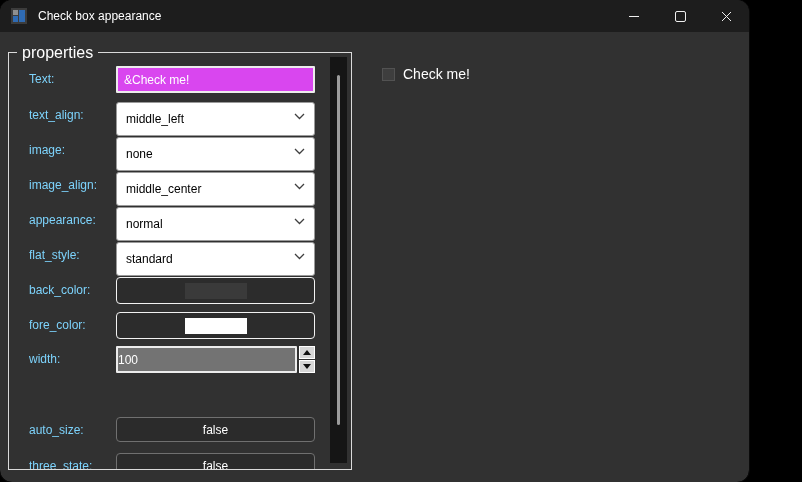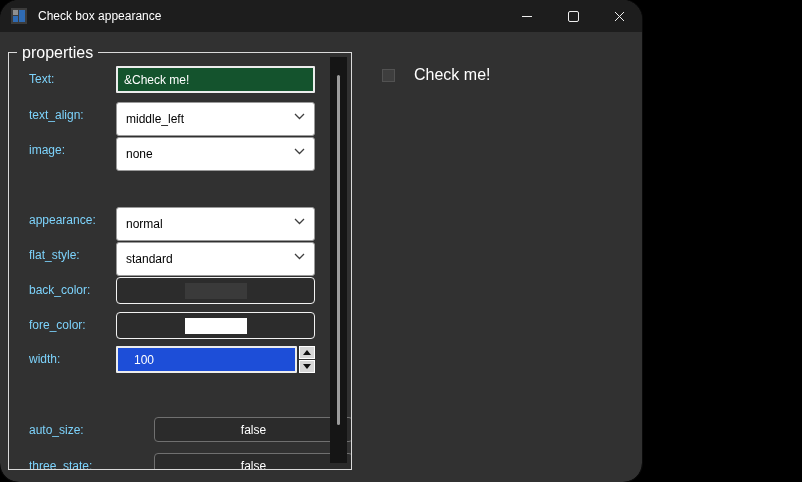--- a/index.html
+++ b/index.html
@@ -1,20 +1,20 @@
 <!DOCTYPE html>
 <html><head>
 <meta charset="utf-8">
 <style>
   html,body { margin:0; padding:0; background:#000; }
   * { font-family:"Liberation Sans", sans-serif; }
 
   .window {
-    position:relative; width:642px; height:482px;
-    background:#313131; border-radius:19px; overflow:hidden;
+    position:relative; width:749px; height:482px;
+    background:#313131; border-radius:12px; overflow:hidden;
     outline:1px solid #0a0a0a;
   }
 
   
   .titlebar {
     position:absolute; top:0; left:0; right:0; height:32px;
     background:#1d1d1d; display:flex; align-items:center;
   }
   .app-icon { width:16px; height:16px; margin-left:11px; display:inline-block; }
   .title-text { color:#ffffff; font-size:12px; margin-left:11px; }
@@ -35,21 +35,21 @@
     padding:0 5px; color:#ffffff; font-size:16px; line-height:15px;
   }
   .rows { position:absolute; left:0; top:0; right:0; bottom:0; overflow:hidden; }
 
   .row { position:absolute; left:0; width:100%; height:27px; }
   .flabel { position:absolute; left:20px; top:0; line-height:27px; font-size:12px; color:#7dd3fc; white-space:nowrap; }
   .ctrl { position:absolute; left:107px; top:0; }
 
   .txt {
     width:199px; height:27px; box-sizing:border-box;
-    background:#14532d; border:2px solid #ececec; border-radius:1px;
+    background:#d946ef; border:2px solid #ececec; border-radius:1px;
     color:#ffffff; font-size:12px; padding:0 6px; outline:none;
   }
 
   .sel {
     position:relative; width:199px; height:26px; box-sizing:border-box;
     background:#ffffff; border:1px solid #9a9a9a; border-radius:3px;
     display:flex; align-items:center; padding:16px 9px; color:#000000; font-size:12px;
     cursor:default;
   }
   .chev { position:absolute; right:9px; top:10px; width:11px; height:7px; display:block; }
@@ -57,57 +57,57 @@
   .colorbtn {
     width:199px; height:27px; box-sizing:border-box;
     background:#2c2c2c; border:1px solid #f2f2f2; border-radius:4px;
     display:flex; align-items:center; justify-content:center; cursor:default;
   }
   .swatch { width:62px; height:16px; }
 
   .spin { display:flex; height:27px; }
   .spin input {
     width:181px; height:27px; box-sizing:border-box;
-    background:#1d4ed8; border:2px solid #ececec; border-radius:1px;
-    color:#ffffff; font-size:12px; padding:0 16px; outline:none;
+    background:#737373; border:2px solid #ececec; border-radius:1px;
+    color:#ffffff; font-size:12px; padding:0 0; outline:none;
   }
   .spin-btns { display:flex; flex-direction:column; margin-left:2px; justify-content:space-between; height:27px; }
   .spin-btn {
     width:16px; height:13px; box-sizing:border-box;
     background:#d6d6d6; border:1px solid #ffffff;
     display:flex; align-items:center; justify-content:center; cursor:default;
   }
   .tri-up { width:0; height:0; border-left:4px solid transparent; border-right:4px solid transparent; border-bottom:5px solid #101010; }
   .tri-down { width:0; height:0; border-left:4px solid transparent; border-right:4px solid transparent; border-top:5px solid #101010; }
 
   .falsebtn {
     width:199px; height:25px; box-sizing:border-box;
     background:#2b2b2b; border:1px solid #707070; border-radius:4px;
     color:#ffffff; font-size:12px;
-    display:flex; align-items:center; justify-content:center; cursor:default;margin-left:38px;
+    display:flex; align-items:center; justify-content:center; cursor:default;
   }
 
   .scrollbar {
     position:absolute; right:4px; top:4px; width:17px; height:406px;
     background:#151515;
   }
   .scroll-thumb {
     position:absolute; left:7px; top:18px; width:3px; height:350px;
     background:#9b9b9b; border-radius:2px;
   }
 
   .preview {
     position:absolute; left:382px; top:34px;
     display:flex; align-items:center; cursor:default;
   }
   .cb-box {
     width:13px; height:13px; box-sizing:border-box;
     background:#3e3e3e; border:1px solid #525252; display:inline-block;
   }
-  .cb-label { color:#ffffff; font-size:16px; margin-left:19px; }
+  .cb-label { color:#ffffff; font-size:14px; margin-left:8px; }
 </style>
 </head>
 <body>
 
 <div class="window">
 
   <div class="titlebar">
     <span class="app-icon">
       <svg width="16" height="16" viewBox="0 0 16 16">
         <rect x="0" y="0" width="16" height="16" fill="#3c3c3c"></rect>
@@ -163,20 +163,31 @@
           <div class="ctrl">
             <div class="sel">
               <span>none</span>
               <svg class="chev" viewBox="0 0 11 7">
                   <path d="M1 1 L5.5 5.5 L10 1" fill="none" stroke="#404040" stroke-width="1.3"></path>
                 </svg>
             </div>
           </div>
         </div>
 
+        <div class="row" style="top:119px">
+          <span class="flabel">image_align:</span>
+          <div class="ctrl">
+            <div class="sel">
+              <span>middle_center</span>
+              <svg class="chev" viewBox="0 0 11 7">
+                  <path d="M1 1 L5.5 5.5 L10 1" fill="none" stroke="#404040" stroke-width="1.3"></path>
+                </svg>
+            </div>
+          </div>
+        </div>
 
         <div class="row" style="top:154px">
           <span class="flabel">appearance:</span>
           <div class="ctrl">
             <div class="sel">
               <span>normal</span>
               <svg class="chev" viewBox="0 0 11 7">
                   <path d="M1 1 L5.5 5.5 L10 1" fill="none" stroke="#404040" stroke-width="1.3"></path>
                 </svg>
             </div>

